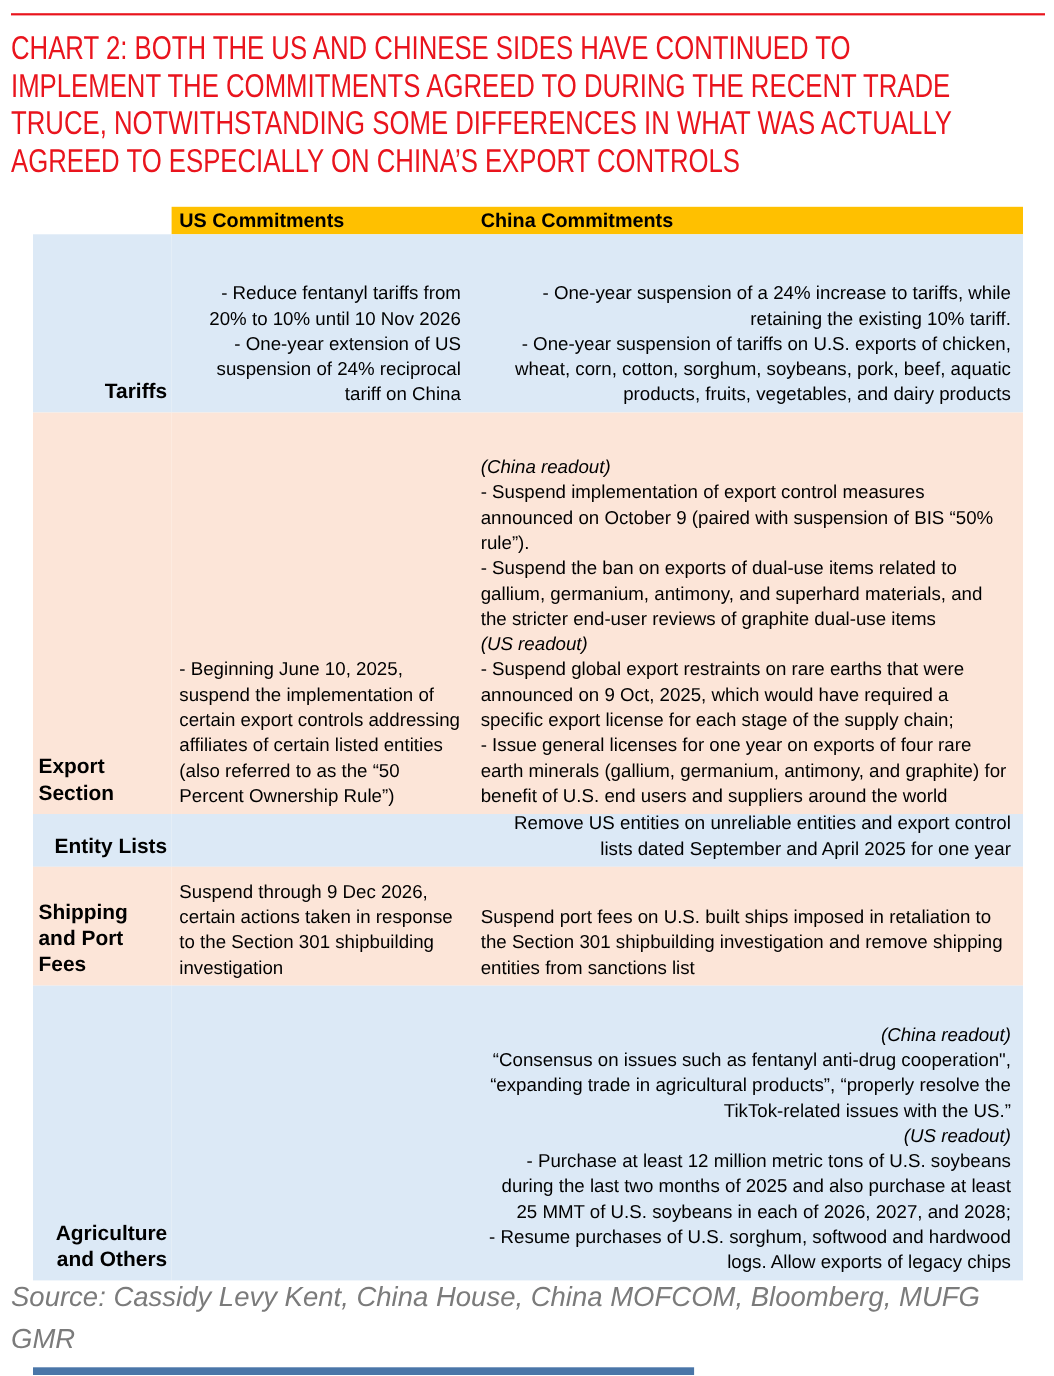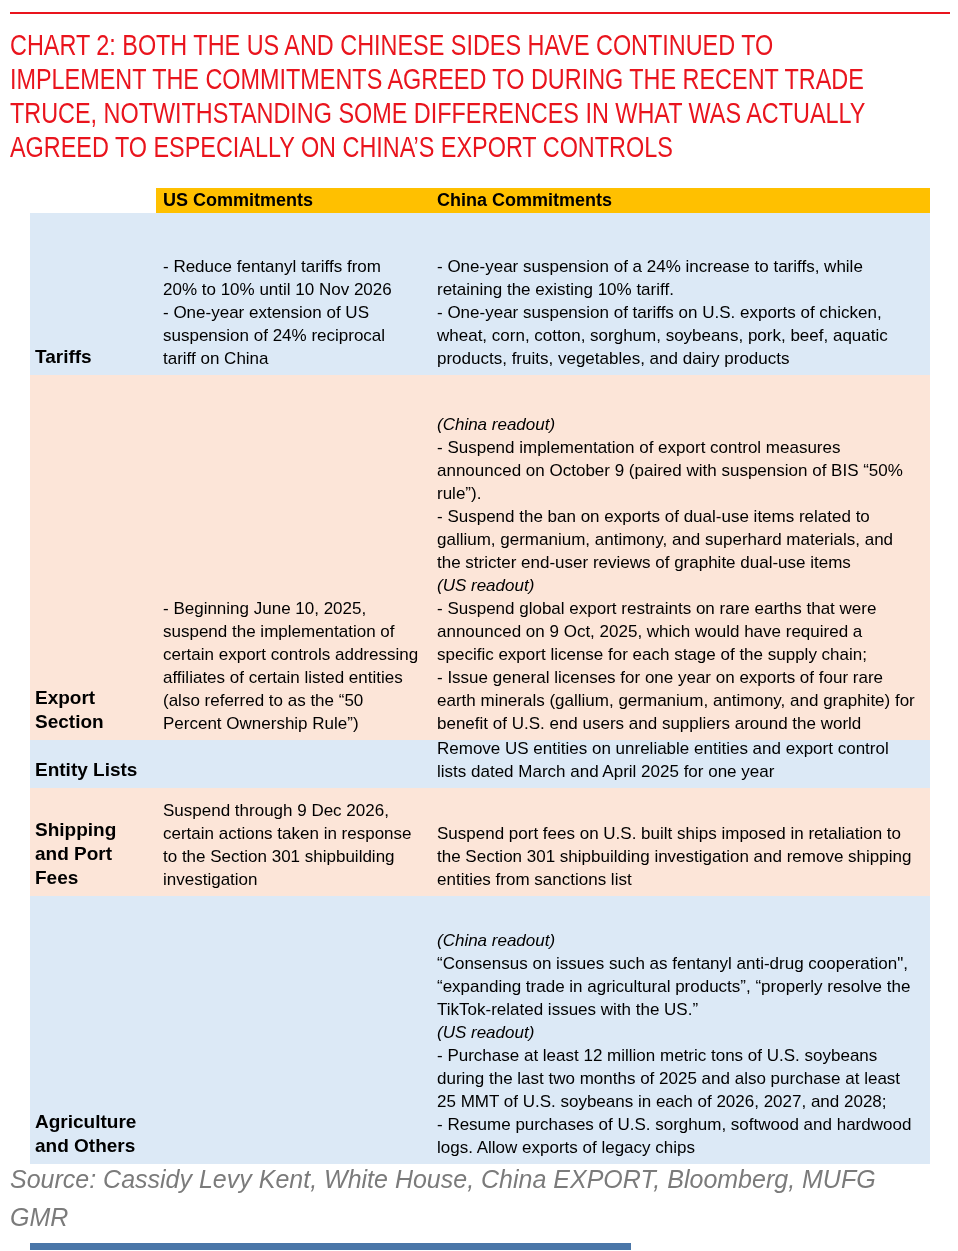--- a/index.html
+++ b/index.html
@@ -9,21 +9,21 @@
   .top-rule{position:absolute;left:10px;top:12px;width:940px;height:2px;}
 
   .title{position:absolute;left:10px;top:28px;margin:0;font-weight:400;}
   .title .squeeze{display:inline-block;width:1210px;transform:scaleX(0.78);transform-origin:0 0;
         font-size:30px;line-height:34px;white-space:pre-line;letter-spacing:0;}
 
   .tbl{position:absolute;left:30px;top:188px;width:900px;display:grid;
        grid-template-columns:126px 274px 500px;
        grid-template-rows:25px 162px 365px 48px 108px 268px;}
   .c{display:flex;flex-direction:column;justify-content:flex-end;overflow:hidden;box-sizing:border-box;}
-  .blue{background:#dce9f6;}
+  .blue{background:#dce9f6;text-align:right;}
   .peach{background:#fce5d8;}
   .gold{background:#ffc000;}
   .plain{background:#ffffff;}
   .head{justify-content:center;font-weight:bold;font-size:18px;padding-left:7px;}
   .lbl{font-weight:bold;font-size:19px;line-height:24px;padding:0 4px 6px 5px;}
   .body{font-size:17px;line-height:23px;padding:0 11px 5px 7px;}
   .body .txt, .lbl .txt{white-space:pre-line;}
   .it{font-style:italic;}
 
   .source{position:absolute;left:10px;top:1160px;width:920px;margin:0;
@@ -75,21 +75,21 @@
 - Issue general licenses for one year on exports of four rare earth minerals (gallium, germanium, antimony, and graphite) for benefit of U.S. end users and suppliers around the world</span></span>
       </div>
 
     <div class="c blue lbl">
         <span class="txt">Entity Lists</span>
       </div>
     <div class="c blue body">
         <span class="txt"></span>
       </div>
     <div class="c blue body">
-        <span class="txt"><span>Remove US entities on unreliable entities and export control lists dated March and April 2025 for one year</span></span>
+        <span class="txt"><span>Remove US entities on unreliable entities and export control lists dated September and April 2025 for one year</span></span>
       </div>
 
     <div class="c peach lbl">
         <span class="txt">Shipping and Port Fees</span>
       </div>
     <div class="c peach body">
         <span class="txt"><span>Suspend through 9 Dec 2026, certain actions taken in response to the Section 301 shipbuilding investigation</span></span>
       </div>
     <div class="c peach body">
         <span class="txt"><span>Suspend port fees on U.S. built ships imposed in retaliation to the Section 301 shipbuilding investigation and remove shipping entities from sanctions list</span></span>
@@ -104,18 +104,18 @@
     <div class="c blue body">
         <span class="txt"><span class="it">(China readout)
 </span><span>“Consensus on issues such as fentanyl anti-drug cooperation", “expanding trade in agricultural products”, “properly resolve the TikTok-related issues with the US.”
 </span><span class="it">(US readout)
 </span><span>- Purchase at least 12 million metric tons of U.S. soybeans during the last two months of 2025 and also purchase at least 25 MMT of U.S. soybeans in each of 2026, 2027, and 2028;
 - Resume purchases of U.S. sorghum, softwood and hardwood logs. Allow exports of legacy chips</span></span>
       </div>
 
   </div>
 
-  <p class="source" style="color: rgb(123, 123, 123);">Source: Cassidy Levy Kent, White House, China EXPORT, Bloomberg, MUFG
+  <p class="source" style="color: rgb(123, 123, 123);">Source: Cassidy Levy Kent, China House, China MOFCOM, Bloomberg, MUFG
 GMR</p>
 
   <div class="footer-bar" style="background: rgb(74, 118, 168);"></div>
 
 </div>
 
 </body></html>

